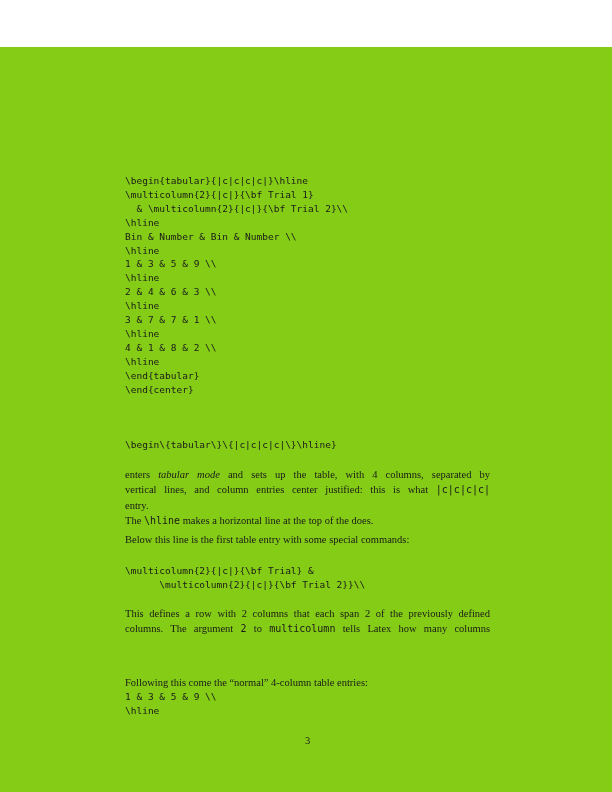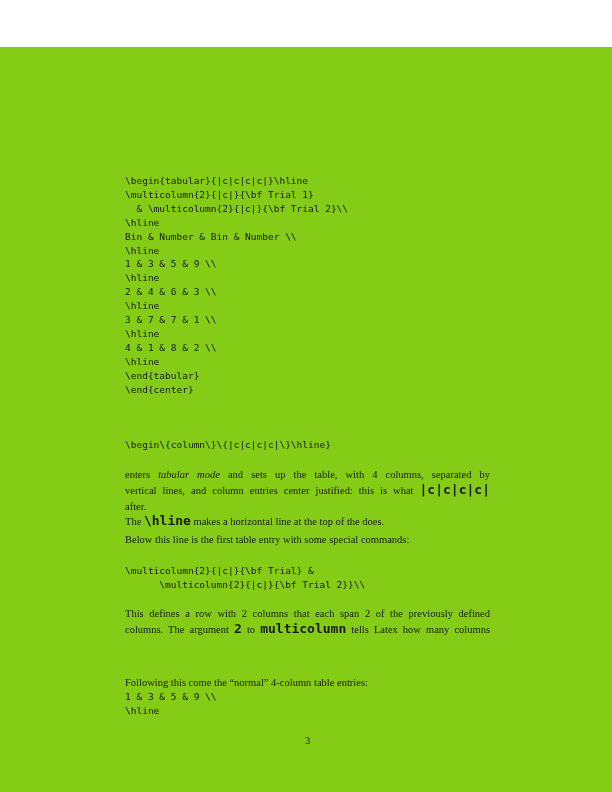--- a/index.html
+++ b/index.html
@@ -40,43 +40,42 @@
     text-align: justify;
     text-align-last: justify;
   }
   .tline.last {
     text-align-last: left;
   }
   .seg-rm { font-style: normal; }
   .seg-it { font-style: italic; }
   .seg-tt {
     font-family: "DejaVu Sans Mono", monospace;
-    font-size: 13px;
-    font-weight: bold;
+    font-size: 10px;
   }
   .pagenum {
     width: 365px;
     text-align: center;
     font-size: 10.5px;
   }
 </style>
 </head>
 <body>
 
 <div class="page">
 
   <div class="abs code" style="top:127px;"><div class="code-line">\begin{tabular}{|c|c|c|c|}\hline</div><div class="code-line">\multicolumn{2}{|c|}{\bf Trial 1}</div><div class="code-line">  &amp; \multicolumn{2}{|c|}{\bf Trial 2}\\</div><div class="code-line">\hline</div><div class="code-line">Bin &amp; Number &amp; Bin &amp; Number \\</div><div class="code-line">\hline</div><div class="code-line">1 &amp; 3 &amp; 5 &amp; 9 \\</div><div class="code-line">\hline</div><div class="code-line">2 &amp; 4 &amp; 6 &amp; 3 \\</div><div class="code-line">\hline</div><div class="code-line">3 &amp; 7 &amp; 7 &amp; 1 \\</div><div class="code-line">\hline</div><div class="code-line">4 &amp; 1 &amp; 8 &amp; 2 \\</div><div class="code-line">\hline</div><div class="code-line">\end{tabular}</div><div class="code-line">\end{center}</div></div>
 
 
-  <div class="abs code" style="top:391px;">\begin\{column\}\{|c|c|c|c|\}\hline}</div>
+  <div class="abs code" style="top:391px;">\begin\{tabular\}\{|c|c|c|c|\}\hline}</div>
 
   <div class="abs body-text" style="top:420px;">
       <div class="tline"><span class="seg-rm">enters </span><span class="seg-it">tabular mode</span><span class="seg-rm"> and sets up the table, with 4 columns, separated by</span></div>
       <div class="tline"><span class="seg-rm">vertical lines, and column entries center justified: this is what </span><span class="seg-tt">|c|c|c|c|</span></div>
-      <div class="tline last"><span class="seg-rm">after.</span></div>
+      <div class="tline last"><span class="seg-rm">entry.</span></div>
     </div>
 
   <div class="abs body-text" style="top:466px;">
       <div class="tline last"><span class="seg-rm">The </span><span class="seg-tt">\hline</span><span class="seg-rm"> makes a horizontal line at the top of the does.</span></div>
     </div>
 
   <div class="abs body-text" style="top:485px;">Below this line is the first table entry with some special commands:</div>
 
   <div class="abs code" style="top:517px;"><div class="code-line">\multicolumn{2}{|c|}{\bf Trial} &amp;</div><div class="code-line">      \multicolumn{2}{|c|}{\bf Trial 2}}\\</div></div>
 

